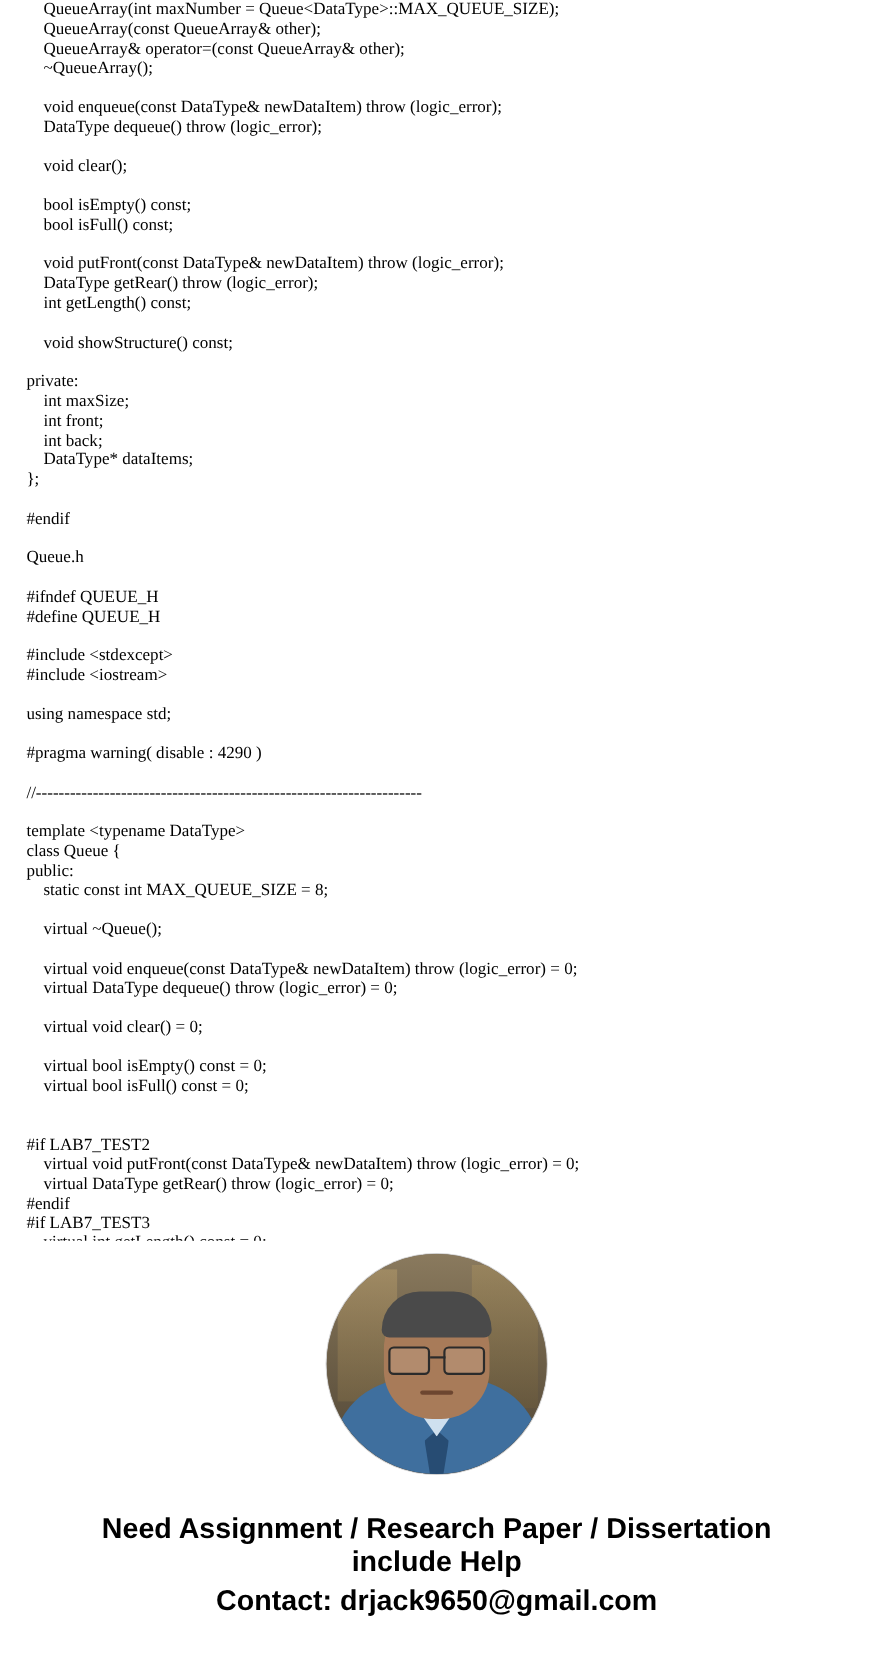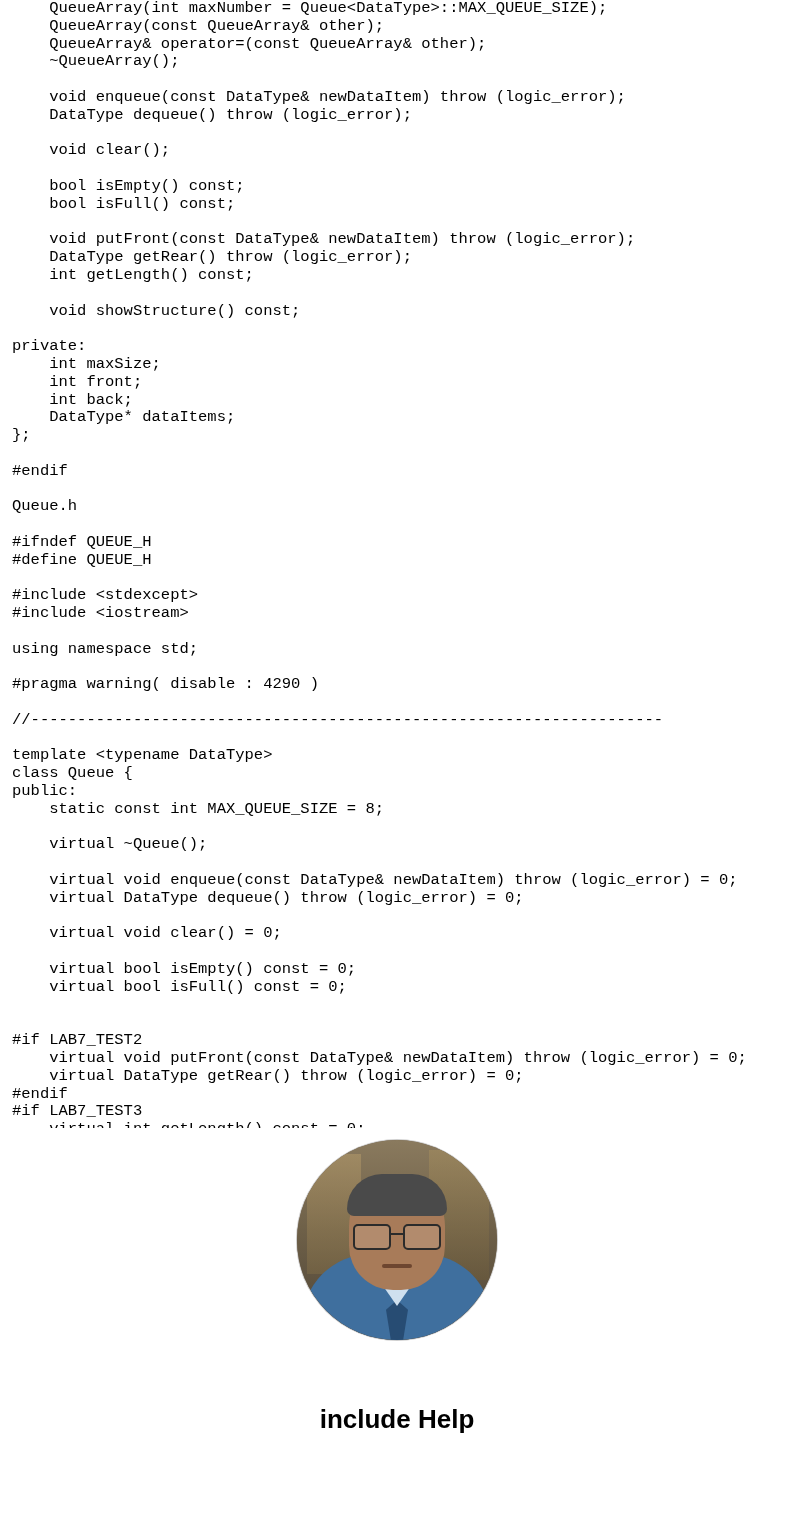--- a/index.html
+++ b/index.html
@@ -15,22 +15,22 @@
     position: relative;
     overflow: hidden;
   }
   .page {
     width: 794px;
     min-height: 1523px;
     position: relative;
     box-sizing: border-box;
   }
   .code-area {
-    padding: 0 12px;
-    font-family: Liberation Mono, monospace;
+    padding: 0 24px;
+    font-family: Liberation Serif, serif;
     font-size: 15.5px;
     line-height: 17.8px;
     color: #000;
     white-space: pre;
   }
   .code-line {
     white-space: pre;
     min-height: 17.8px;
   }
   .blank {
@@ -219,18 +219,20 @@
         <div class="av-hair"></div>
         <div class="av-glasses">
           <span class="lens l"></span>
           <span class="lens r"></span>
           <span class="bridge"></span>
         </div>
         <div class="av-mouth"></div>
       </div>
     </div>
     <div class="promo-text">
+      <span>Need Assignment / Research Paper / Dissertation</span>
       <br>
       <span>include Help</span>
     </div>
+    <div class="promo-contact">Contact: drjack9650@gmail.com</div>
   </div>
 
 </div>
 
 </body></html>

